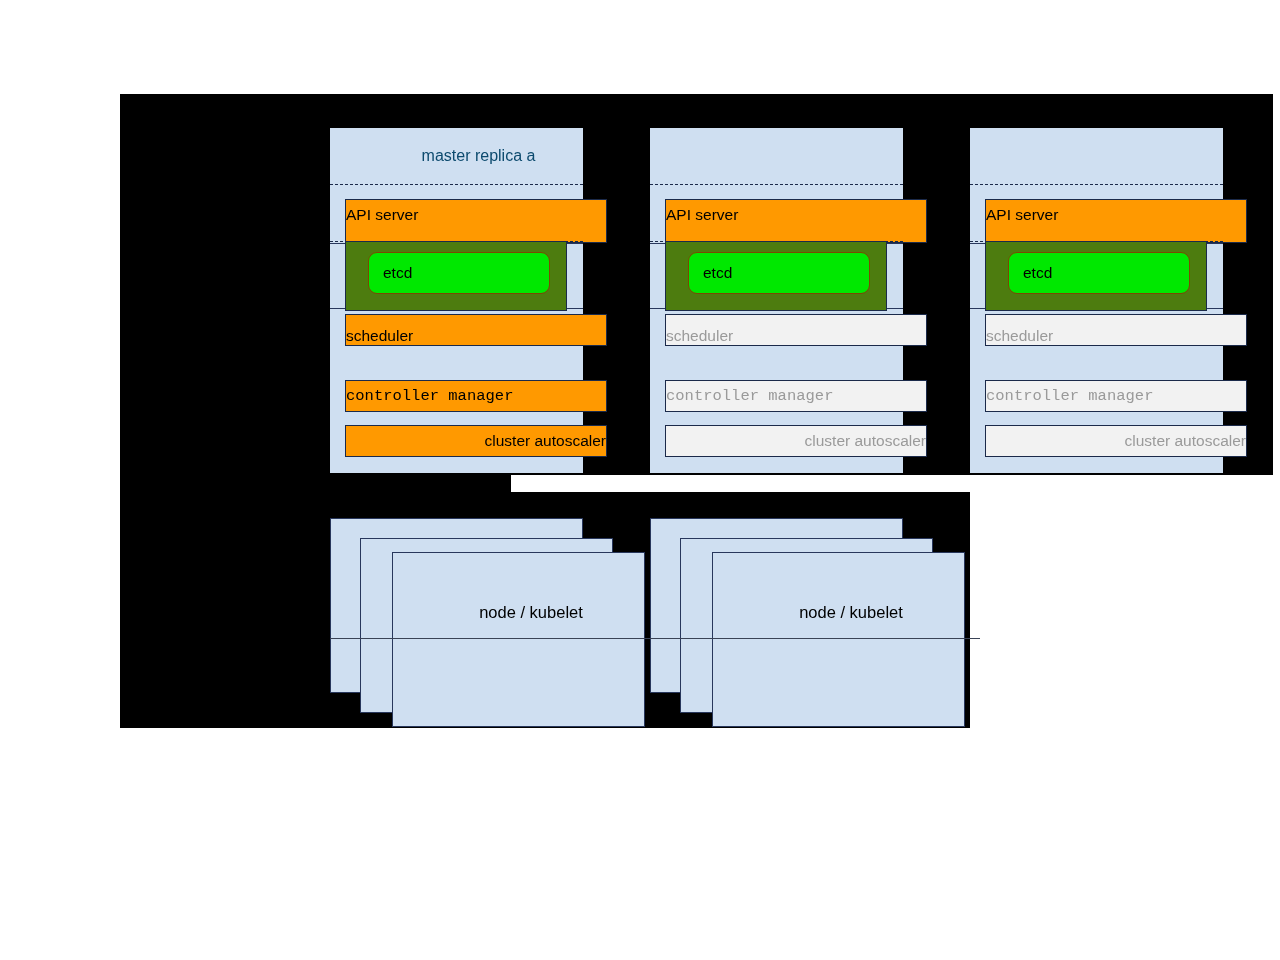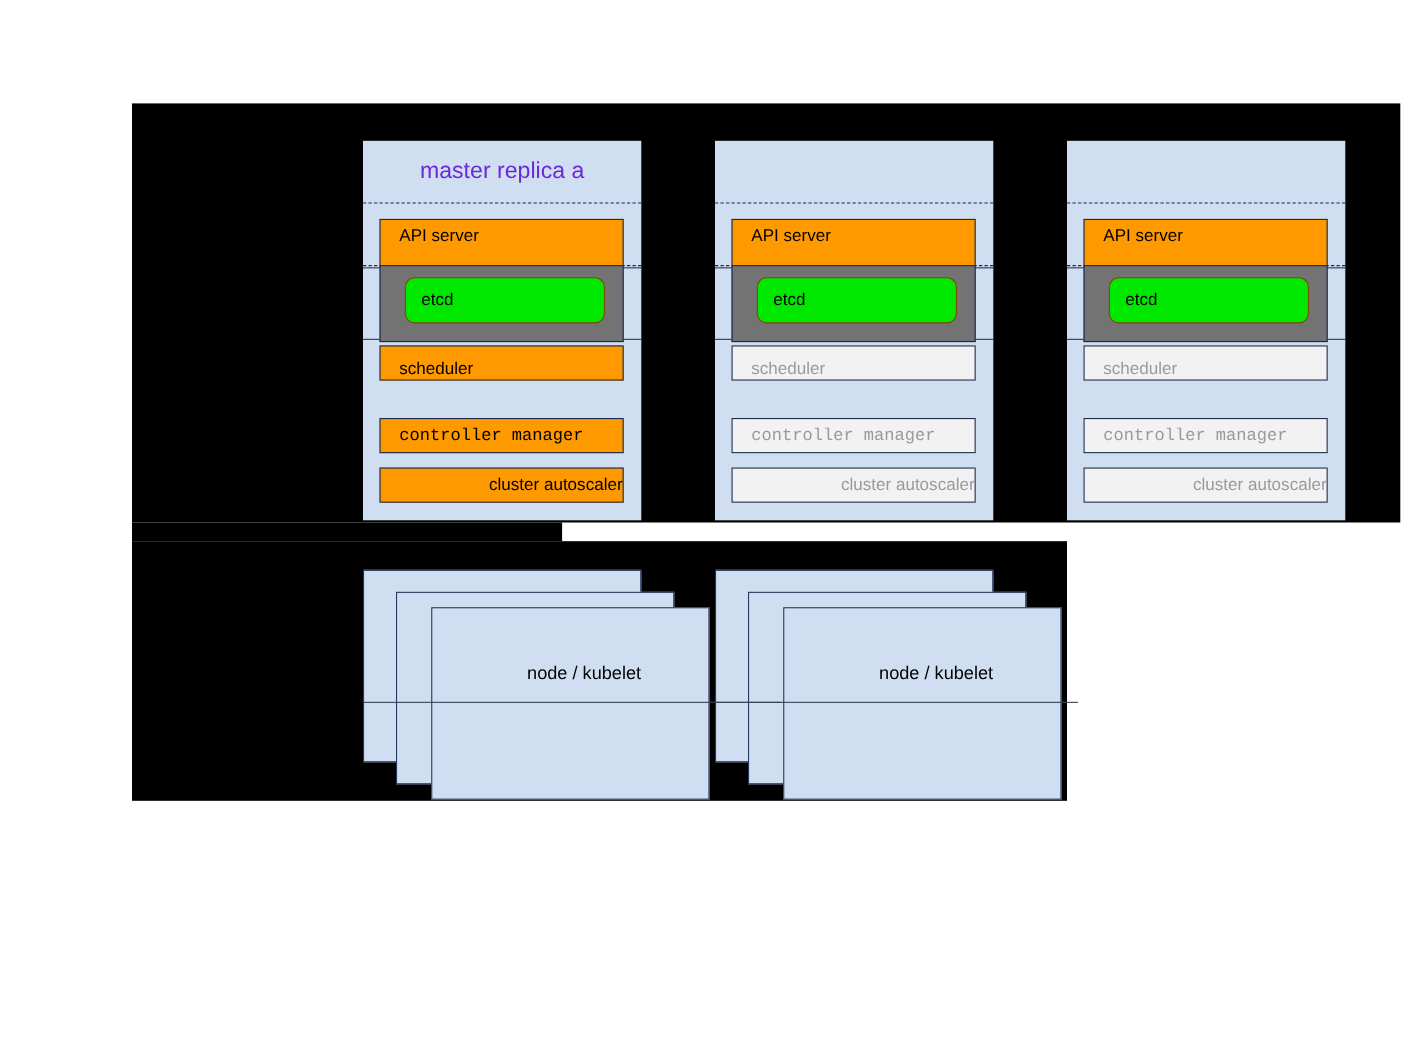--- a/index.html
+++ b/index.html
@@ -24,21 +24,21 @@
     background:#cfdff1;
     box-sizing:border-box;
   }
   #master-a{left:330px;}
   #master-b{left:650px;}
   #master-c{left:970px;}
 
   .master-title{
     position:absolute;left:0;top:0;width:100%;height:55px;
     display:flex;align-items:center;justify-content:center;
-    font-size:21px;color:#6d28d9;
+    font-size:16px;color:#0c4a6e;padding-left:22px;
   }
 
   
   .card-rule{
     position:absolute;left:0;width:100%;height:0;
     border-top:1px solid #28375c;
   }
   .rule-1{top:115px;}
   .rule-2{top:180px;}
 
@@ -47,39 +47,39 @@
     position:absolute;left:0;width:100%;height:0;
     border-top:1.4px dashed #1b2a4a;
   }
   .dash-1{top:56px;}
   .dash-2{top:113px;}
 
   
   .chip{
     position:absolute;
     left:15px;
-    width:222px;
+    width:262px;
     height:32px;
     box-sizing:border-box;
     display:flex;align-items:center;
-    padding-left:17px;
+    padding-left:0;
     font-size:15.5px;
     border:1.3px solid #1b2a4a;
   }
   .chip.active{background:#ff9900;color:#000;}
   .chip.inactive{background:#f2f2f2;color:#9a9a9a;}
 
   
   #api-a,#api-b,#api-c{
     top:71px;height:44px;align-items:flex-start;padding-top:6px;
   }
   
   .etcd-host{
     position:absolute;left:15px;width:222px;top:113px;height:70px;
-    background:#737373;border:1.3px solid #1b2a4a;box-sizing:border-box;
+    background:#4d7c0f;border:1.3px solid #1b2a4a;box-sizing:border-box;
   }
   .etcd-pill{
     position:absolute;left:22px;top:10px;width:182px;height:42px;
     background:#00e800;border:1.3px solid #7a4a00;border-radius:9px;
     box-sizing:border-box;
     display:flex;align-items:center;padding-left:14px;
     font-size:15.5px;color:#000;
   }
 
   .chip.sched {top:186px;align-items:flex-end;}

